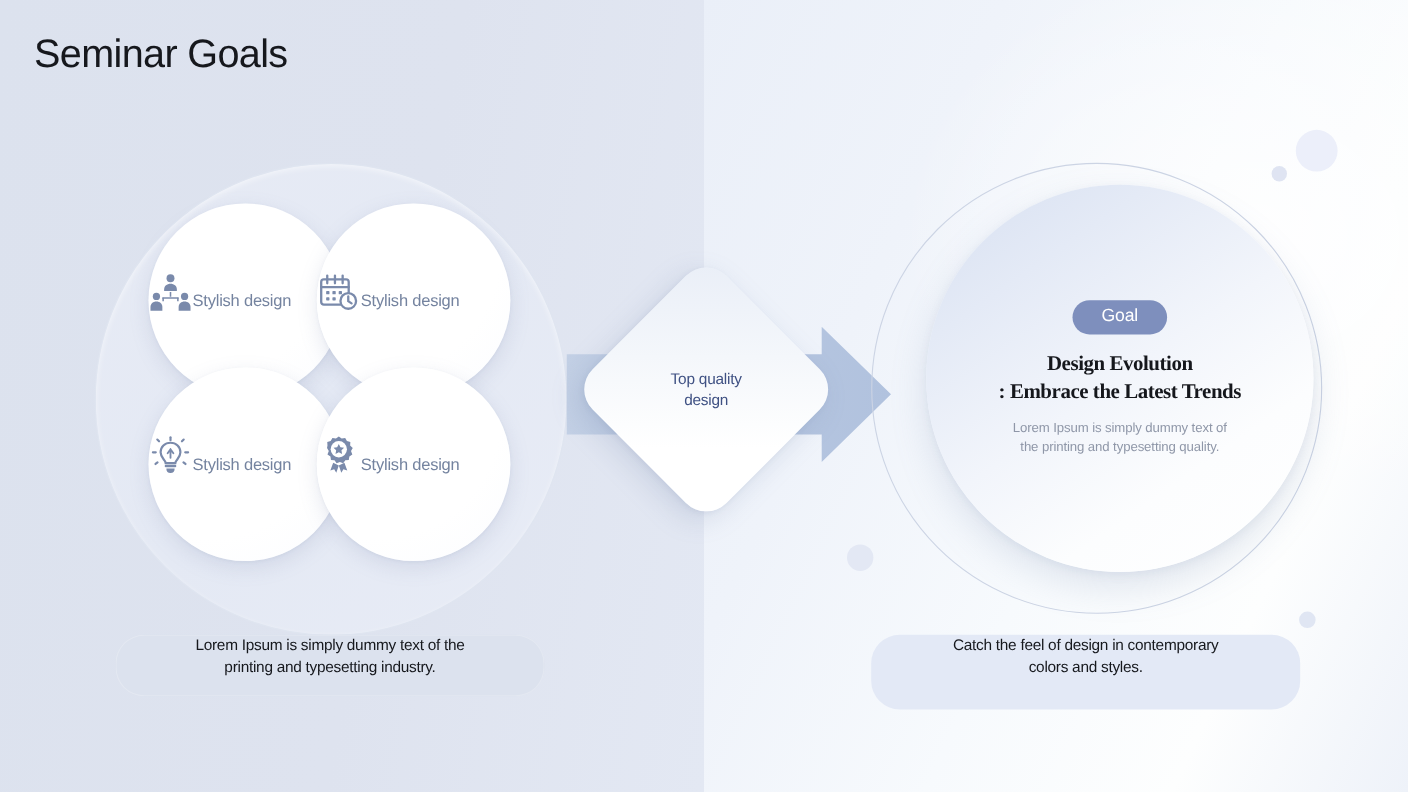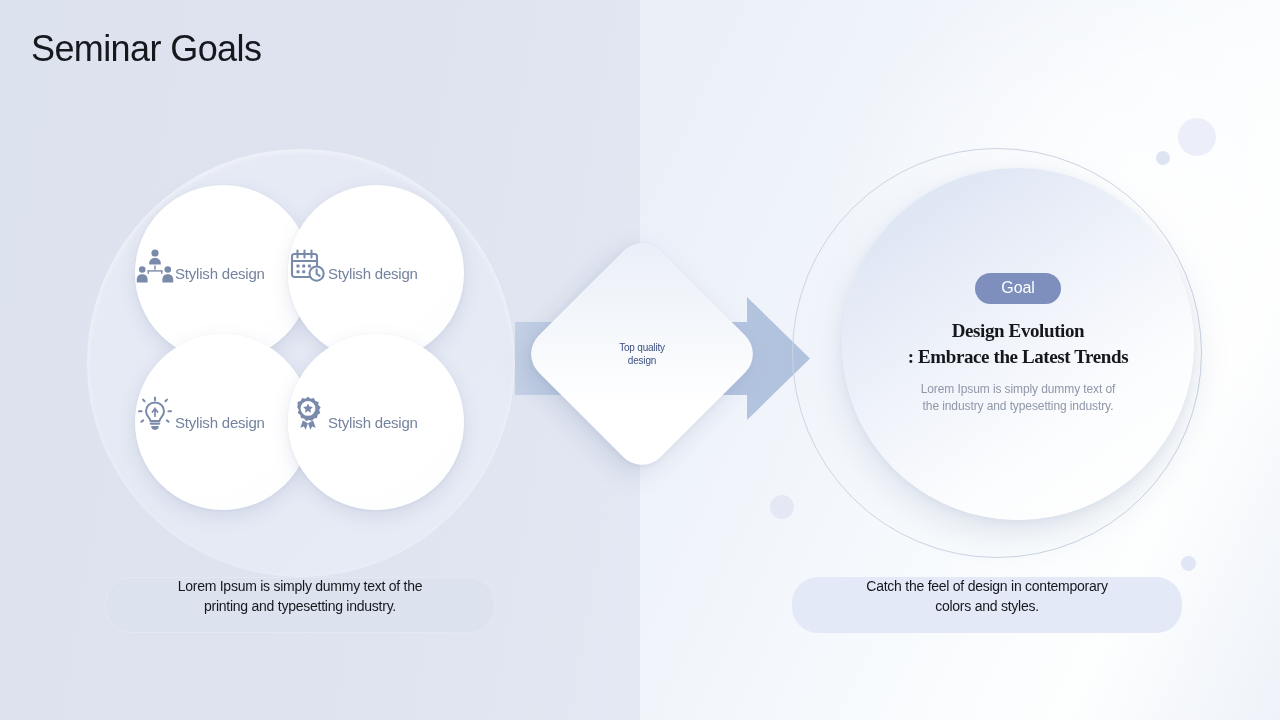--- a/index.html
+++ b/index.html
@@ -111,21 +111,21 @@
     box-shadow: 0 10px 24px rgba(120,138,175,0.22), 0 2px 5px rgba(120,138,175,0.12);
   }
   .diamond-text {
     position: absolute;
     left: 556px; top: 268px;
     width: 172px; height: 172px;
     display: flex;
     align-items: center;
     justify-content: center;
     text-align: center;
-    font-size: 10px;
+    font-size: 14px;
     line-height: 1.35;
     color: #3f5183;
     letter-spacing: -0.2px;
   }
 
   
   .right-outline {
     position: absolute;
     left: 792px; top: 148px;
     width: 408px; height: 408px;
@@ -189,21 +189,21 @@
     letter-spacing: -0.25px;
   }
   .caption-left {
     left: 105px; top: 577px;
     width: 390px; height: 56px;
     background: #dce2ee;
     box-shadow: inset 0 0 0 1px rgba(255,255,255,0.22);
   }
   .caption-right {
     left: 792px; top: 577px;
-    width: 390px; height: 56px;
+    width: 390px; height: 68px;
     background: #e3e9f6;
   }
 
   
   .slide-title {
     position: absolute;
     left: 31px; top: 28px;
     font-size: 36px;
     color: #16181d;
     letter-spacing: -0.6px;
@@ -322,21 +322,21 @@
   <div class="right-outline"></div>
 
   <div class="right-circle">
     <div class="goal-badge">Goal</div>
     <div class="goal-title">
       <div>Design Evolution</div>
       <div>: Embrace the Latest Trends</div>
     </div>
     <div class="goal-desc">
       <div>Lorem Ipsum is simply dummy  text of</div>
-      <div>the industry and typesetting industry.</div>
+      <div>the printing and typesetting quality.</div>
     </div>
   </div>
 
   <div class="caption caption-left">
     <div>
       <div>Lorem Ipsum is simply dummy text of the</div>
       <div>printing and typesetting industry.</div>
     </div>
   </div>
 

